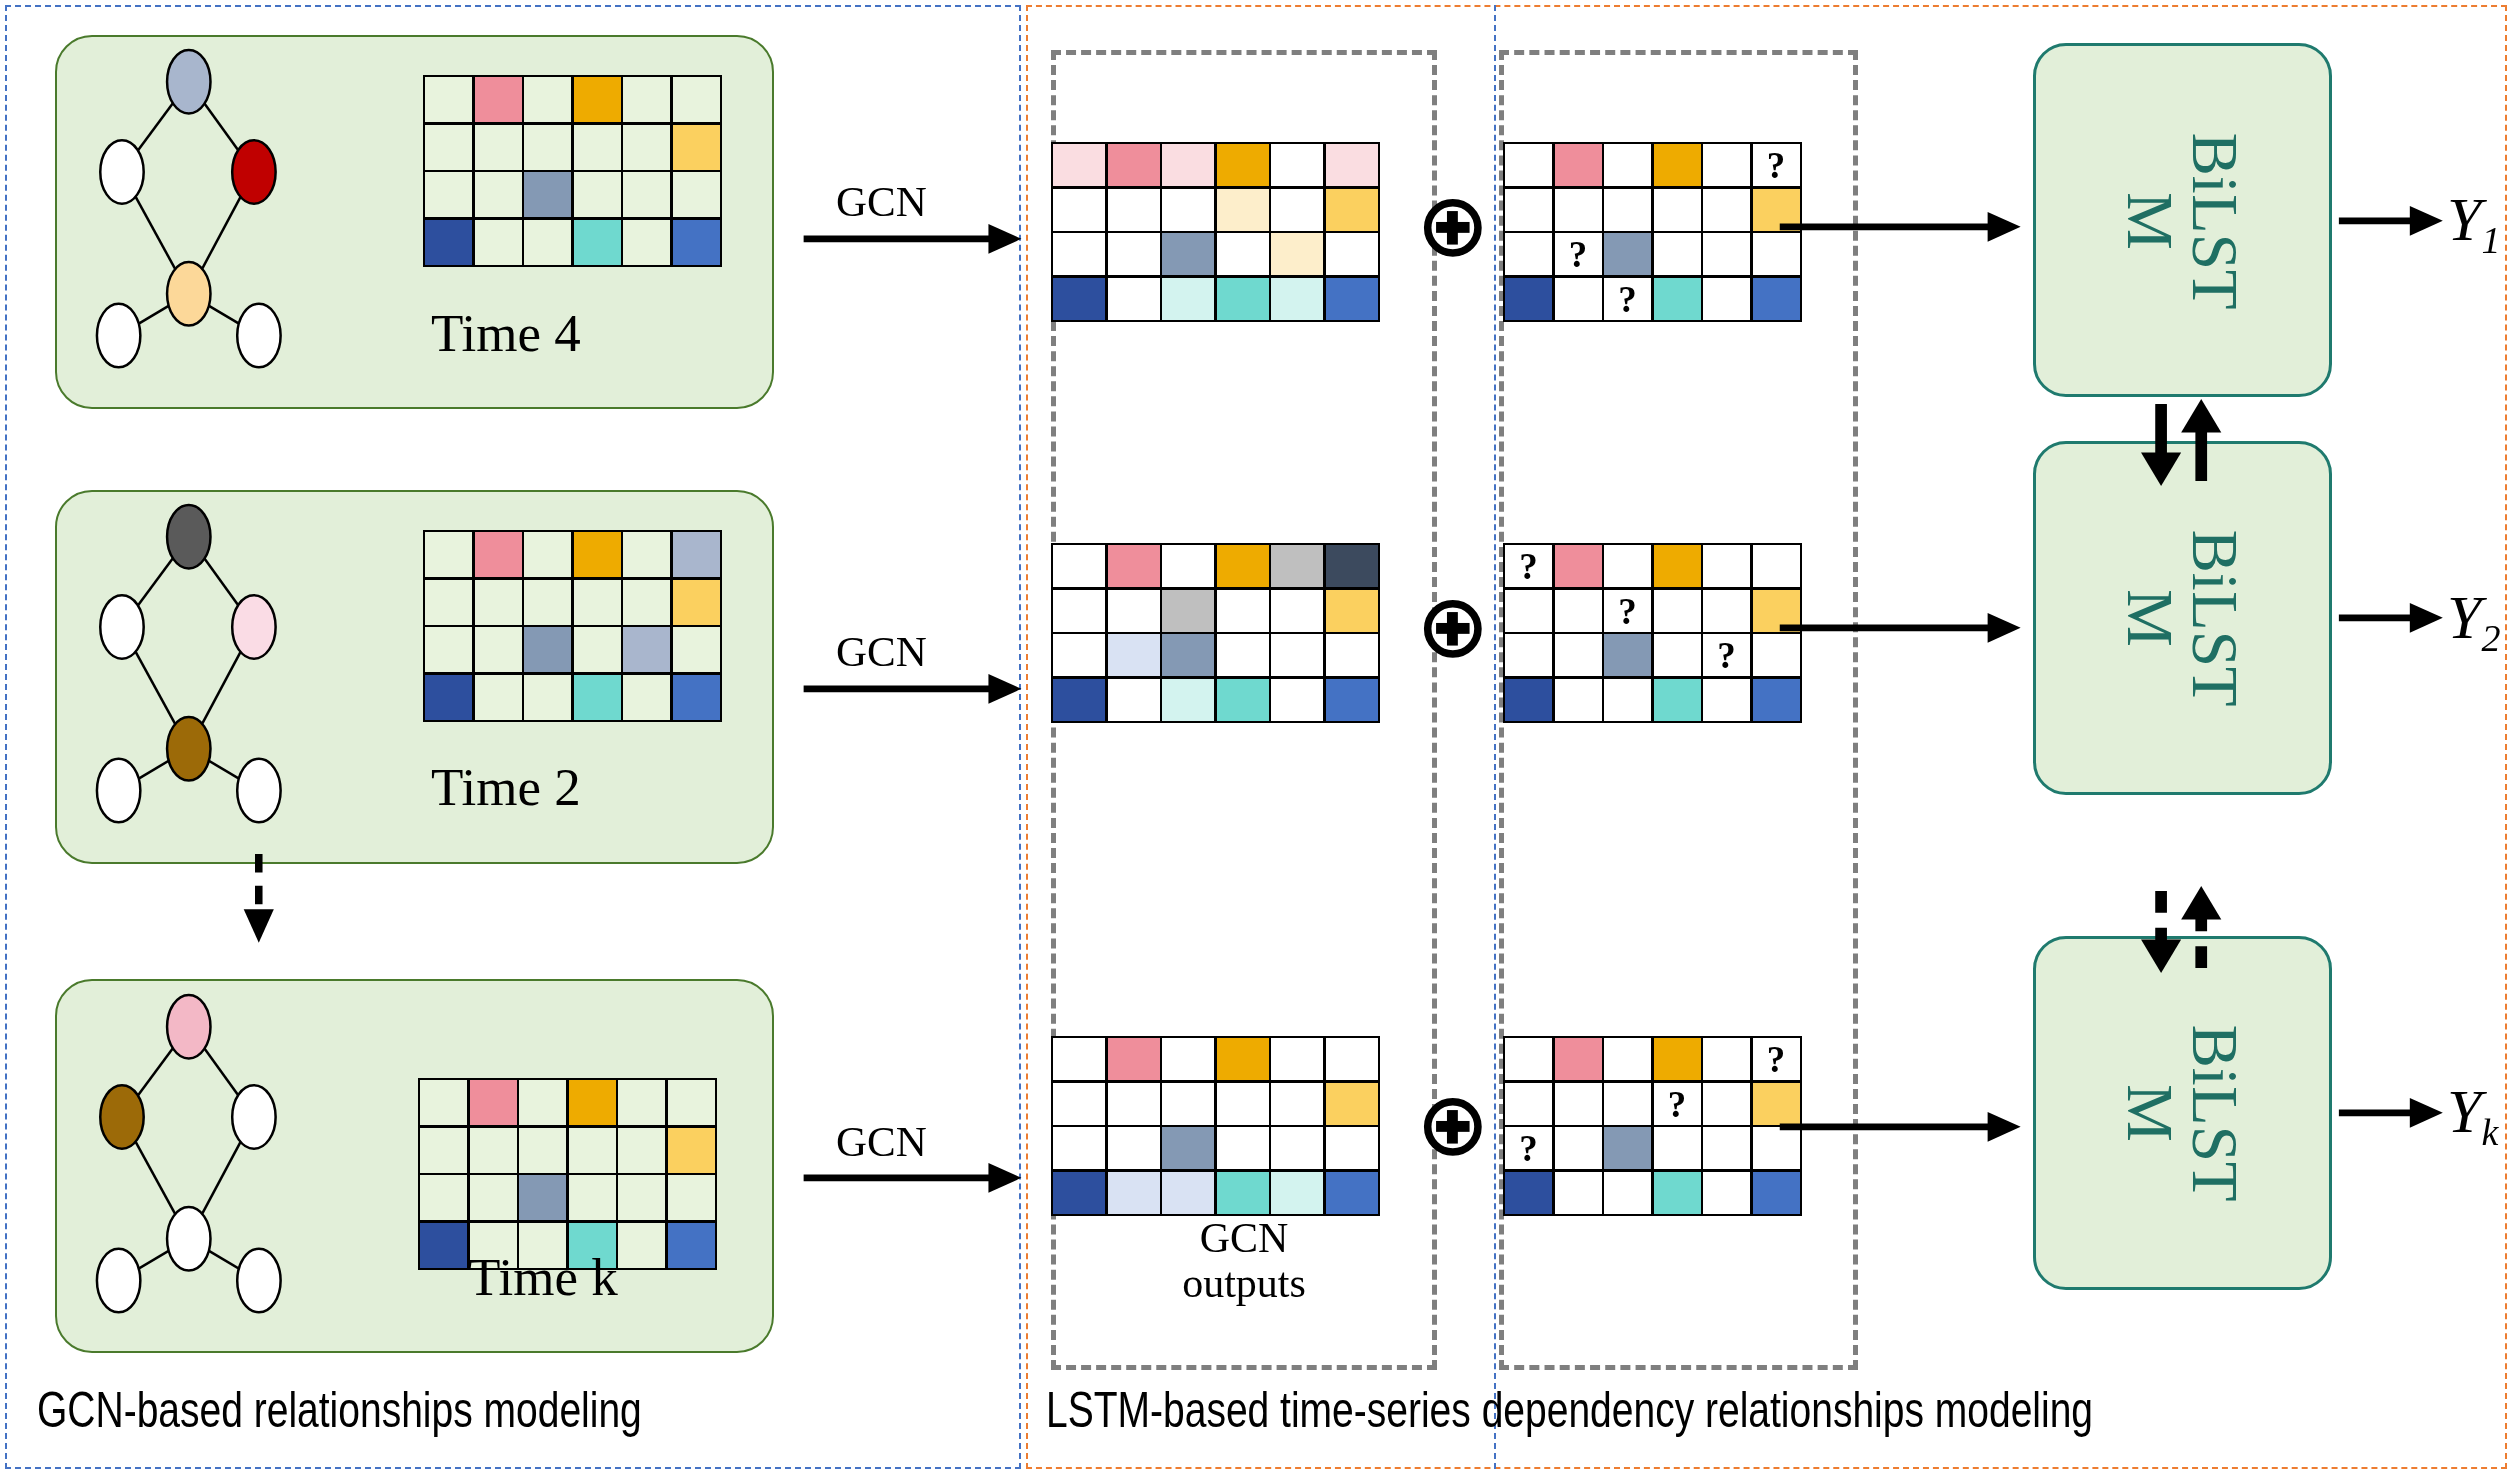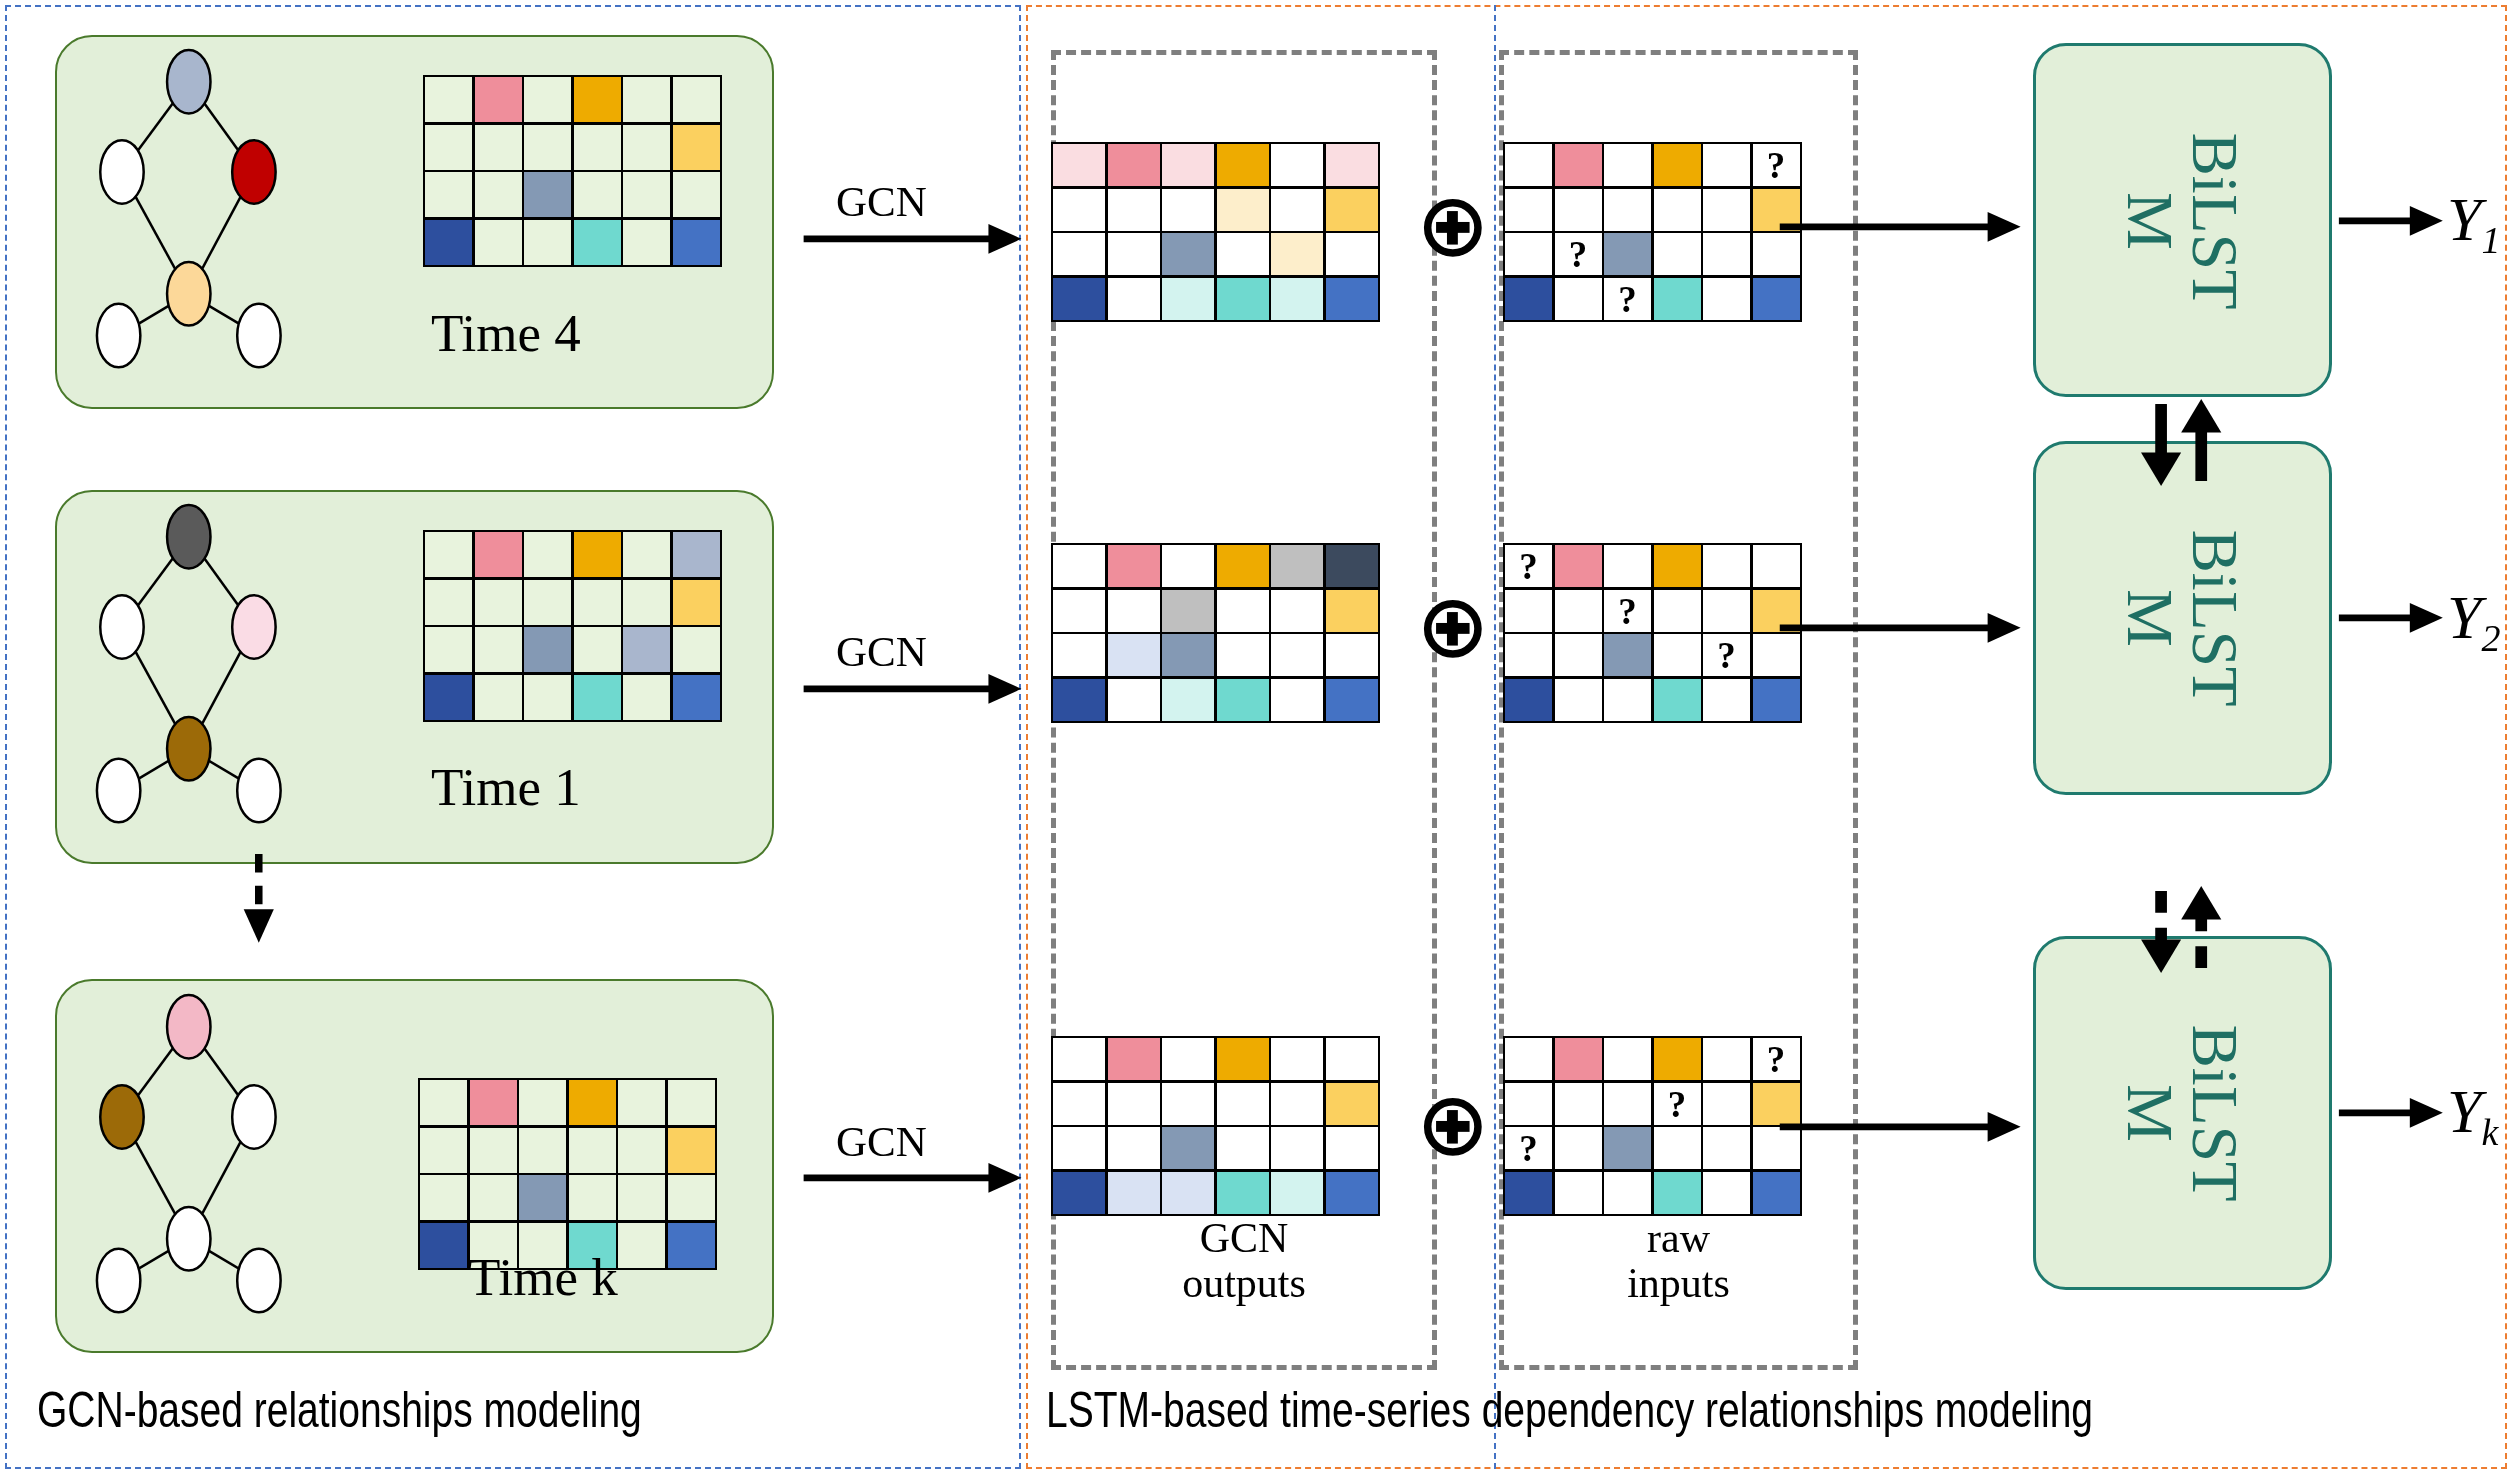--- a/index.html
+++ b/index.html
@@ -142,21 +142,21 @@
         <div class="cell" style="background: rgb(232, 243, 221);"></div>
         <div class="cell" style="background: rgb(169, 182, 205);"></div>
         <div class="cell" style="background: rgb(232, 243, 221);"></div>
         <div class="cell" style="background: rgb(45, 79, 158);"></div>
         <div class="cell" style="background: rgb(232, 243, 221);"></div>
         <div class="cell" style="background: rgb(232, 243, 221);"></div>
         <div class="cell" style="background: rgb(111, 217, 207);"></div>
         <div class="cell" style="background: rgb(232, 243, 221);"></div>
         <div class="cell" style="background: rgb(68, 114, 196);"></div>
       </div>
-      <div class="time-label" style="left: 431px; top: 757px;">Time 1</div>
+      <div class="time-label" style="left: 431px; top: 757px;">Time 2</div>
       <div class="time-panel" style="left: 55px; top: 979px; width: 719px; height: 374px;"></div>
       <svg class="graph" width="251" height="334" style="left: 90px; top: 1000px;" viewBox="0 0 300 400">
         <line x1="118" y1="32" x2="38" y2="140" stroke="#000" stroke-width="3"></line>
         <line x1="118" y1="32" x2="196" y2="140" stroke="#000" stroke-width="3"></line>
         <line x1="38" y1="140" x2="118" y2="286" stroke="#000" stroke-width="3"></line>
         <line x1="196" y1="140" x2="118" y2="286" stroke="#000" stroke-width="3"></line>
         <line x1="118" y1="286" x2="34" y2="336" stroke="#000" stroke-width="3"></line>
         <line x1="118" y1="286" x2="202" y2="336" stroke="#000" stroke-width="3"></line>
         <ellipse cx="118" cy="32" rx="26" ry="38" fill="#f3b8c6" stroke="#000" stroke-width="3"></ellipse>
         <ellipse cx="38" cy="140" rx="26" ry="38" fill="#9c6a08" stroke="#000" stroke-width="3"></ellipse>
@@ -215,22 +215,20 @@
         <polygon points="264,18 224,0 224,36" fill="#000"></polygon>
       </svg>
       <div class="arrow-label" style="left: 836px; top: 1117px;">GCN</div>
     </div>
 
   <div class="group-box" id="gb-gcn" style="left:1051px;top:50px;width:386px;height:1320px;"></div>
   <div class="group-box" id="gb-raw" style="left:1499px;top:50px;width:359px;height:1320px;"></div>
 
   <div class="group-label" style="left:1051px;top:1216px;width:386px;">GCN
 outputs</div>
-  <div class="group-label" style="left:1499px;top:1216px;width:359px;">raw
-inputs</div>
 
   <div id="right-host">
       <div class="matrix" style="left: 1051px; top: 142px; grid-template-columns: repeat(6, 52px); grid-template-rows: repeat(4, 42px);">
         <div class="cell" style="background: rgb(250, 221, 225);"></div>
         <div class="cell" style="background: rgb(239, 142, 155);"></div>
         <div class="cell" style="background: rgb(250, 221, 225);"></div>
         <div class="cell" style="background: rgb(238, 171, 0);"></div>
         <div class="cell" style="background: rgb(255, 255, 255);"></div>
         <div class="cell" style="background: rgb(250, 221, 225);"></div>
         <div class="cell" style="background: rgb(255, 255, 255);"></div>

